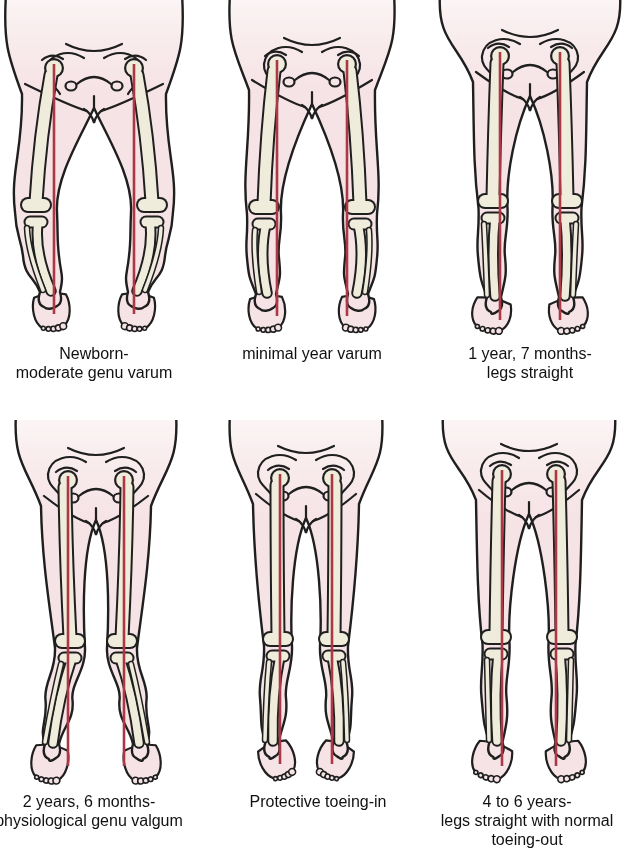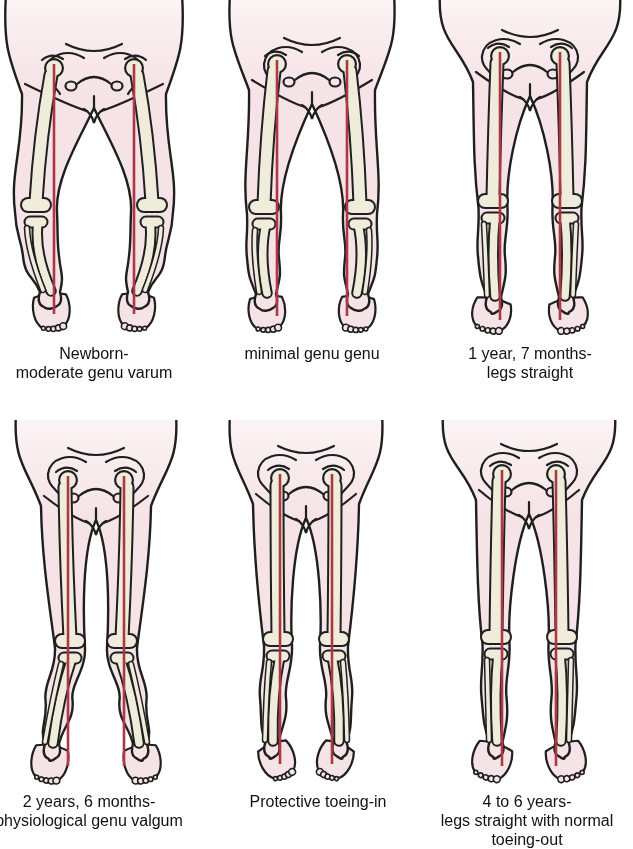--- a/index.html
+++ b/index.html
@@ -515,21 +515,21 @@
       <line x1="73" y1="50" x2="73" y2="346" stroke="#ab3845" stroke-width="2.6"></line>
       <line x1="127" y1="50" x2="127" y2="346" stroke="#ab3845" stroke-width="2.6"></line>
     </svg>
   </div>
 
 <div class="caption" style="left:-26px;top:344px">
   <div>Newborn-</div>
   <div>moderate genu varum</div>
 </div>
 <div class="caption" style="left:192px;top:344px">
-  <div>minimal genu genu</div>
+  <div>minimal year varum</div>
 </div>
 <div class="caption" style="left:410px;top:344px">
   <div>1 year, 7 months-</div>
   <div>legs straight</div>
 </div>
 <div class="caption" style="left:-31px;top:792px">
   <div>2 years, 6 months-</div>
   <div>physiological genu valgum</div>
 </div>
 <div class="caption" style="left:198px;top:792px">

